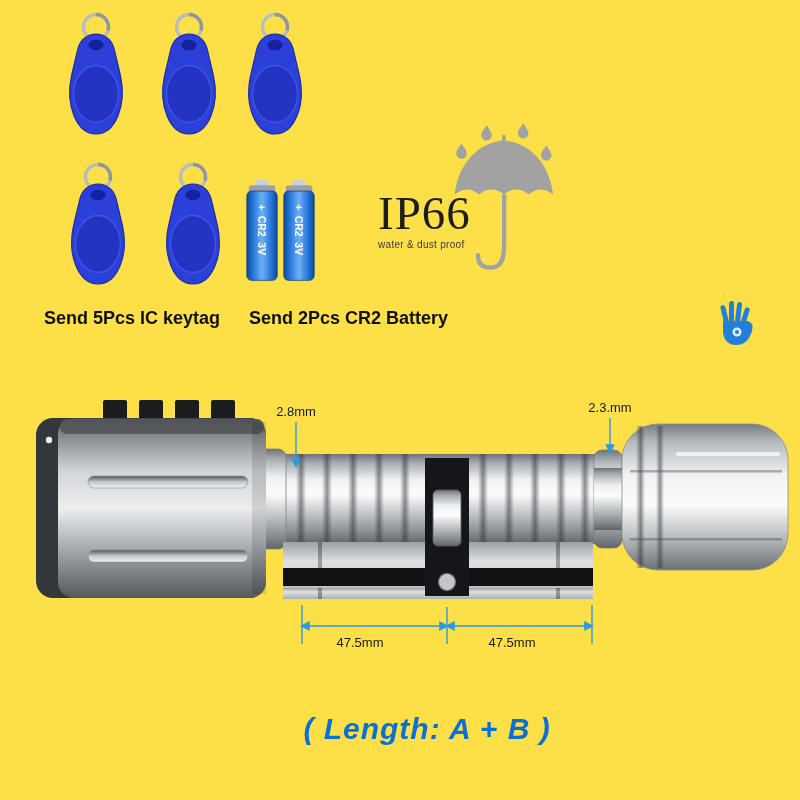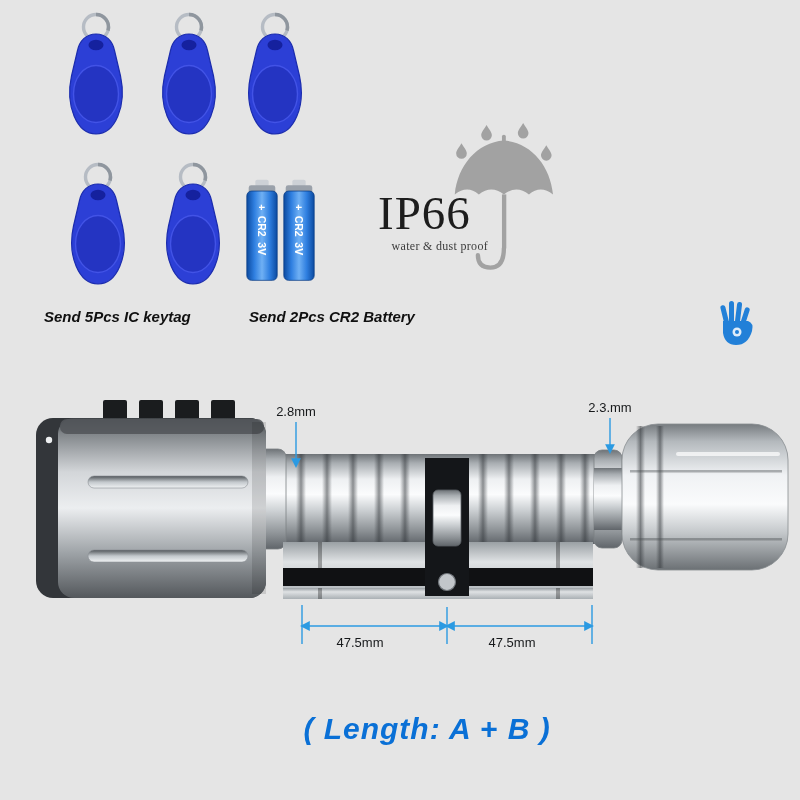--- a/index.html
+++ b/index.html
@@ -1,23 +1,23 @@
 <!DOCTYPE html>
 <html><head>
 <meta charset="utf-8">
 <style>
   *{margin:0;padding:0;box-sizing:border-box}
   html,body{width:800px;height:800px;background:#fff;font-family:"Liberation Sans",sans-serif}
-  #canvas{position:relative;width:800px;height:800px;background:#e5e5e5;overflow:hidden}
+  #canvas{position:relative;width:800px;height:800px;background:#fde047;overflow:hidden}
   .keytag{position:absolute;width:92px;height:132px}
   .battery{position:absolute;width:38px;height:106px}
-  .caption{position:absolute;font-size:15px;font-weight:700;font-style:italic;color:#101010;white-space:nowrap}
+  .caption{position:absolute;font-size:18px;font-weight:700;color:#101010;white-space:nowrap}
   .ip-block{position:absolute;left:378px;top:190px;width:110px}
   .ip-rating{font-family:"Liberation Serif","DejaVu Serif",serif;font-size:47px;line-height:1;color:#1d1d1d;letter-spacing:1px;display:block}
-  .ip-sub{font-family:Liberation Serif, serif;font-size:12px;color:#3c3c3c;display:block;text-align:right;margin-top:2px;letter-spacing:.3px}
+  .ip-sub{font-family:Liberation Sans, sans-serif;font-size:10px;color:#3c3c3c;display:block;margin-top:2px;letter-spacing:.3px}
   .umbrella{position:absolute;left:448px;top:122px;width:106px;height:166px}
   .hand-logo{position:absolute;left:716px;top:300px;width:42px;height:48px}
   .lock-svg{position:absolute;left:0;top:392px;width:800px;height:270px}
   .dimtext{font-family:"Liberation Sans",sans-serif;font-size:13px;fill:#17191b}
   .dimline{stroke:#2b9ae2;stroke-width:1.4;fill:none}
   .battery-label{font-family:"Liberation Sans",sans-serif;font-weight:700;fill:#ffffff}
   .length-note{position:absolute;top:712px;left:0;width:100%;text-align:center;padding-left:54px;font-size:30px;font-weight:700;font-style:italic;color:#0a70d6;letter-spacing:1px;white-space:nowrap}
 </style>
 </head>
 <body>

